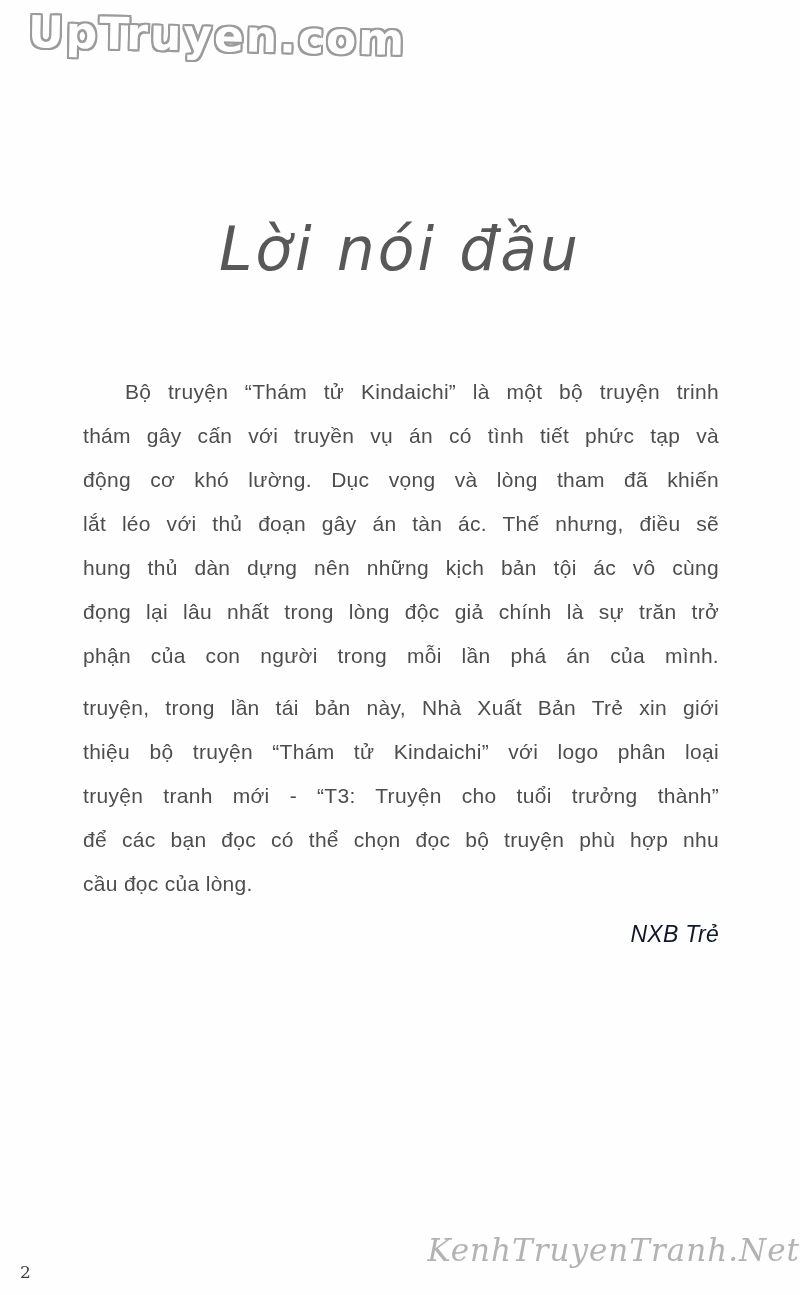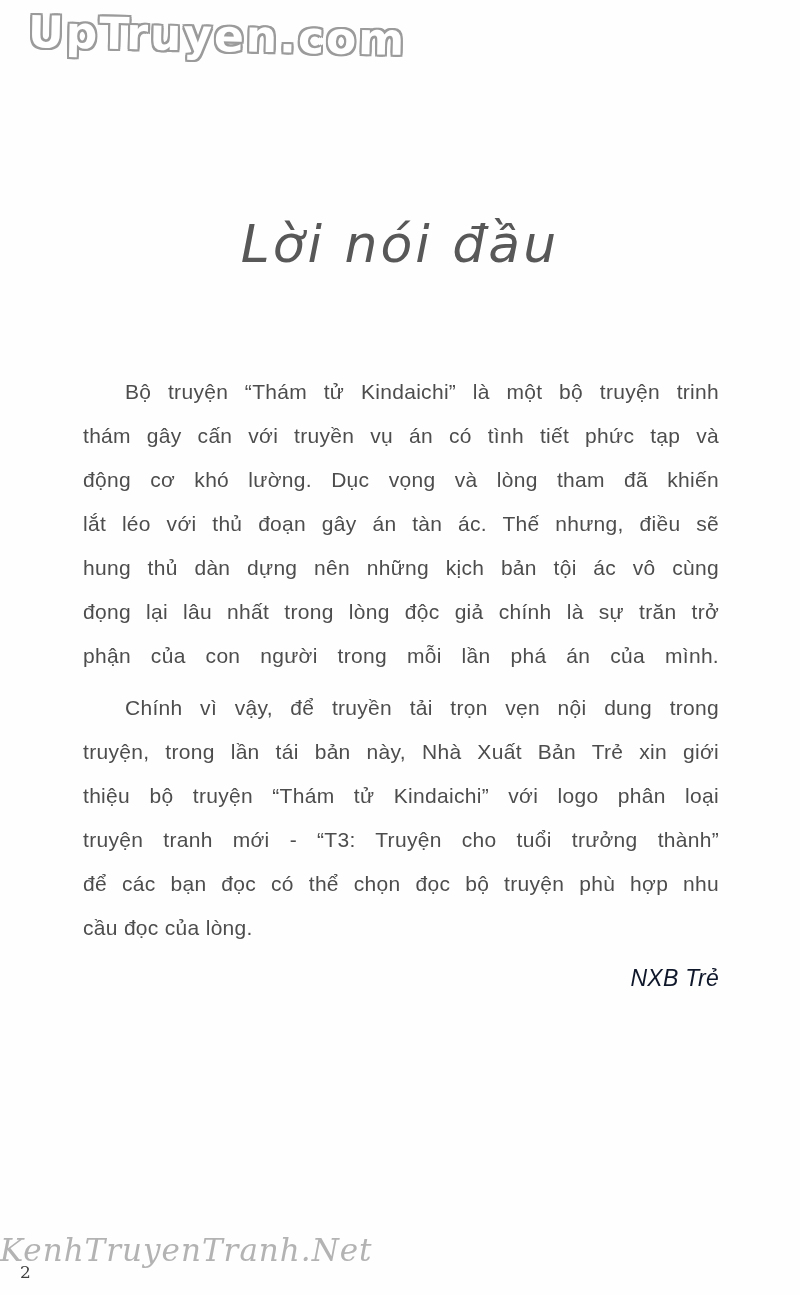--- a/index.html
+++ b/index.html
@@ -36,21 +36,21 @@
   
   .title {
     position: absolute;
     top: 214px; left: 0;
     width: 100%;
     margin: 0;
     text-align: center;
     font-family: "DejaVu Sans", sans-serif;
     font-style: italic;
     font-weight: normal;
-    font-size: 52px;
+    font-size: 60px;
     letter-spacing: 3px;
     color: #585858;
   }
 
   
   .body {
     position: absolute;
     left: 83px; top: 370px;
     width: 636px;
     font-family: "Liberation Sans", "DejaVu Sans", sans-serif;
@@ -77,21 +77,21 @@
     font-size: 23px;
     color: #0f172a;
     line-height: 44px;
   }
 
   
   .footer-script {
     position: absolute;
     top: 1232px; left: 0;
     width: 100%;
-    text-align: left;
+    text-align: right;
     font-family: "DejaVu Serif", serif;
     font-style: italic;
     font-size: 31px;
     letter-spacing: 1px;
     color: #b3b3b3;
   }
 
   
   .page-number {
     position: absolute;
@@ -116,21 +116,20 @@
       <div class="line indent">Bộ truyện “Thám tử Kindaichi” là một bộ truyện trinh</div>
       <div class="line">thám gây cấn với truyền vụ án có tình tiết phức tạp và</div>
       <div class="line">động cơ khó lường. Dục vọng và lòng tham đã khiến</div>
       <div class="line">lắt léo với thủ đoạn gây án tàn ác. Thế nhưng, điều sẽ</div>
       <div class="line">hung thủ dàn dựng nên những kịch bản tội ác vô cùng</div>
       <div class="line">đọng lại lâu nhất trong lòng độc giả chính là sự trăn trở</div>
       <div class="line">phận của con người trong mỗi lần phá án của mình.</div>
     </div>
 
     <div class="para para2">
-      <div class="line indent">Chính vì vậy, để truyền tải trọn vẹn nội dung trong</div>
       <div class="line">truyện, trong lần tái bản này, Nhà Xuất Bản Trẻ xin giới</div>
       <div class="line">thiệu bộ truyện “Thám tử Kindaichi” với logo phân loại</div>
       <div class="line">truyện tranh mới - “T3: Truyện cho tuổi trưởng thành”</div>
       <div class="line">để các bạn đọc có thể chọn đọc bộ truyện phù hợp nhu</div>
       <div class="line short">cầu đọc của lòng.</div>
     </div>
 
     <div class="signature">NXB Trẻ</div>
   </div>
 

